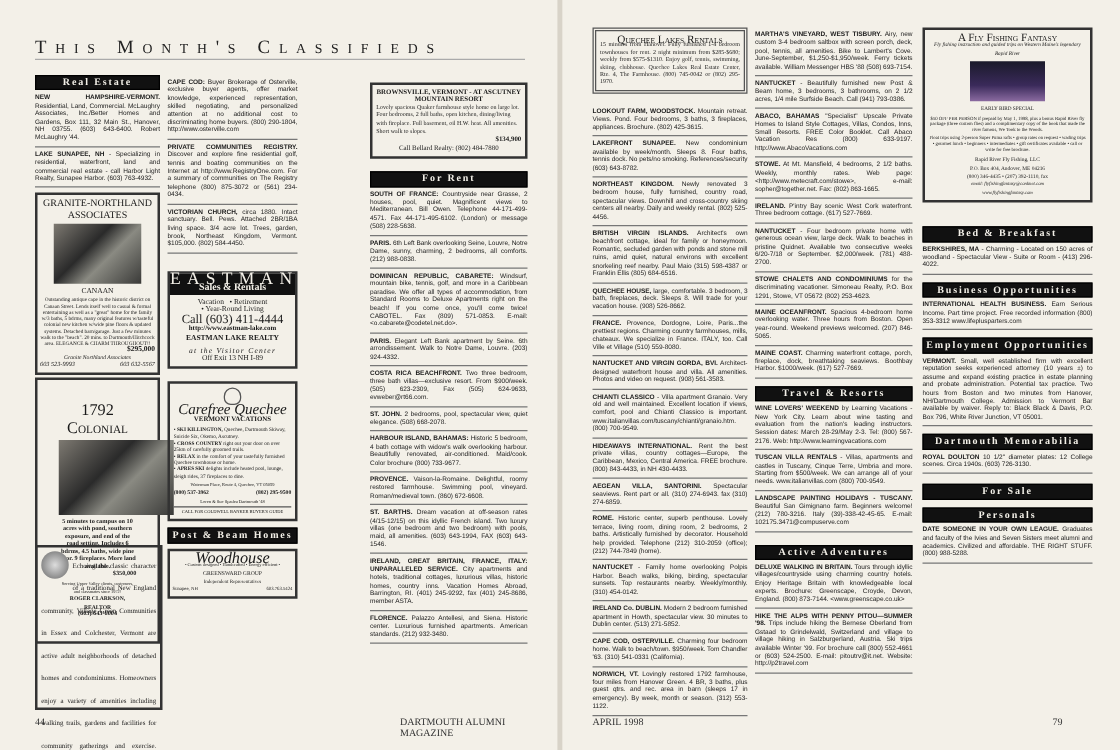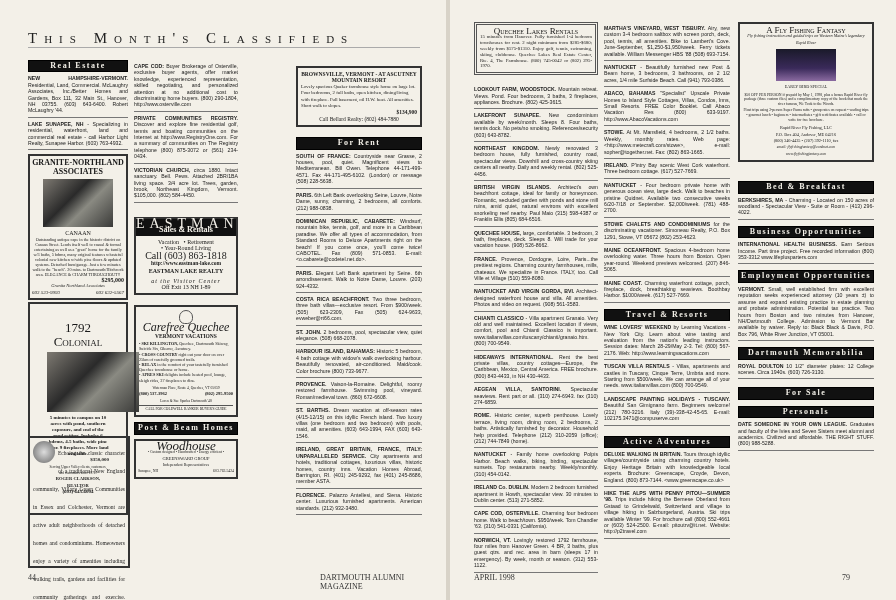--- a/index.html
+++ b/index.html
@@ -24,21 +24,21 @@
 
 <div class="page left">
   <div class="title">This Month's Classifieds</div>
   <div class="title-rule"></div>
 
   <div class="col" style="left:28px;top:60px;width:100px">
     <div class="hdr" style="font-size:8px;padding:2px 0">Real Estate</div>
     <div class="entry"><b>NEW HAMPSHIRE-VERMONT.</b> <span>Residential, Land, Commercial. McLaughry Associates, Inc./Better Homes and Gardens, Box 111, 32 Main St., Hanover, NH 03755. (603) 643-6400. Robert McLaughry '44.</span></div>
     <div class="entry"><b>LAKE SUNAPEE, NH</b> <span>- Specializing in residential, waterfront, land and commercial real estate - call Harbor Light Realty, Sunapee Harbor. (603) 763-4932.</span></div>
     <div class="box" style="padding:2px">
-      <div style="font-size:8px;font-weight:bold;line-height:9px">GRANITE-NORTHLAND ASSOCIATES</div>
+      <div style="font-size:8px;font-weight:normal;line-height:9px">GRANITE-NORTHLAND ASSOCIATES</div>
       <div class="photo" style="width:70px;height:48px"></div>
       <div style="font-size:6px">CANAAN</div>
       <div style="font-size:4.2px;line-height:5px">Outstanding antique cape in the historic district on Canaan Street. Lends itself well to casual &amp; formal entertaining as well as a "great" home for the family w/3 baths, 5 bdrms, many original features w/tasteful colonial new kitchen w/wide pine floors &amp; updated systems. Detached barn/garage. Just a few minutes walk to the "beach". 20 mins. to Dartmouth/Hitchcock area. ELEGANCE &amp; CHARM THROUGHOUT!!</div>
       <div style="font-size:6px;font-weight:bold;text-align:right">$295,000</div>
       <div style="font-size:4.5px;font-style:italic">Granite Northland Associates</div>
       <div style="display:flex;justify-content:space-between;font-size:5px;font-style:italic">
         <span>603 523-9993</span>
           <span>603 632-5567</span>
       </div>
     </div>
@@ -64,21 +64,21 @@
     <div class="entry"><b>PRIVATE COMMUNITIES REGISTRY.</b> <span>Discover and explore fine residential golf, tennis and boating communities on the Internet at http://www.RegistryOne.com. For a summary of communities on The Registry telephone (800) 875-3072 or (561) 234-0434.</span></div>
     <div class="entry"><b>VICTORIAN CHURCH,</b> <span>circa 1880. Intact sanctuary. Bell. Pews. Attached 2BR/1BA living space. 3/4 acre lot. Trees, garden, brook, Northeast Kingdom, Vermont. $105,000. (802) 584-4450.</span></div>
 
     <div class="box" style="margin-top:14px;padding:0">
       <div style="background:#111;color:#f3f0e8;padding:2px 0">
         <div style="font-size:14px;letter-spacing:5px">EASTMAN</div>
         <div style="font-size:8px;font-weight:bold">Sales &amp; Rentals</div>
       </div>
       <div style="font-size:6px;margin-top:3px"><span>Vacation</span> &nbsp; • <span>Retirement</span></div>
       <div style="font-size:6px">• <span>Year-Round Living</span></div>
-      <div style="font-size:10px;margin-top:2px">Call (603) 863-1818</div>
+      <div style="font-size:10px;margin-top:2px">Call (603) 411-4444</div>
       <div style="font-size:5.5px;font-weight:bold">http://www.eastman-lake.com</div>
       <div style="font-size:6px;font-weight:bold;margin-top:2px">EASTMAN LAKE REALTY</div>
       <div style="font-size:6px;font-style:italic;letter-spacing:1px;margin-top:3px">at the Visitor Center</div>
       <div style="font-size:6px;margin-bottom:3px">Off Exit 13 NH I-89</div>
     </div>
 
     <div class="box" style="margin-top:10px;padding:3px">
       <div style="width:14px;height:14px;border-radius:50% 50% 40% 40%;border:1px solid #555;margin:0 auto"></div>
       <div style="font-size:12px;font-style:italic">Carefree Quechee</div>
       <div style="font-size:5.5px;font-weight:bold;margin:2px 0">VERMONT VACATIONS</div>

